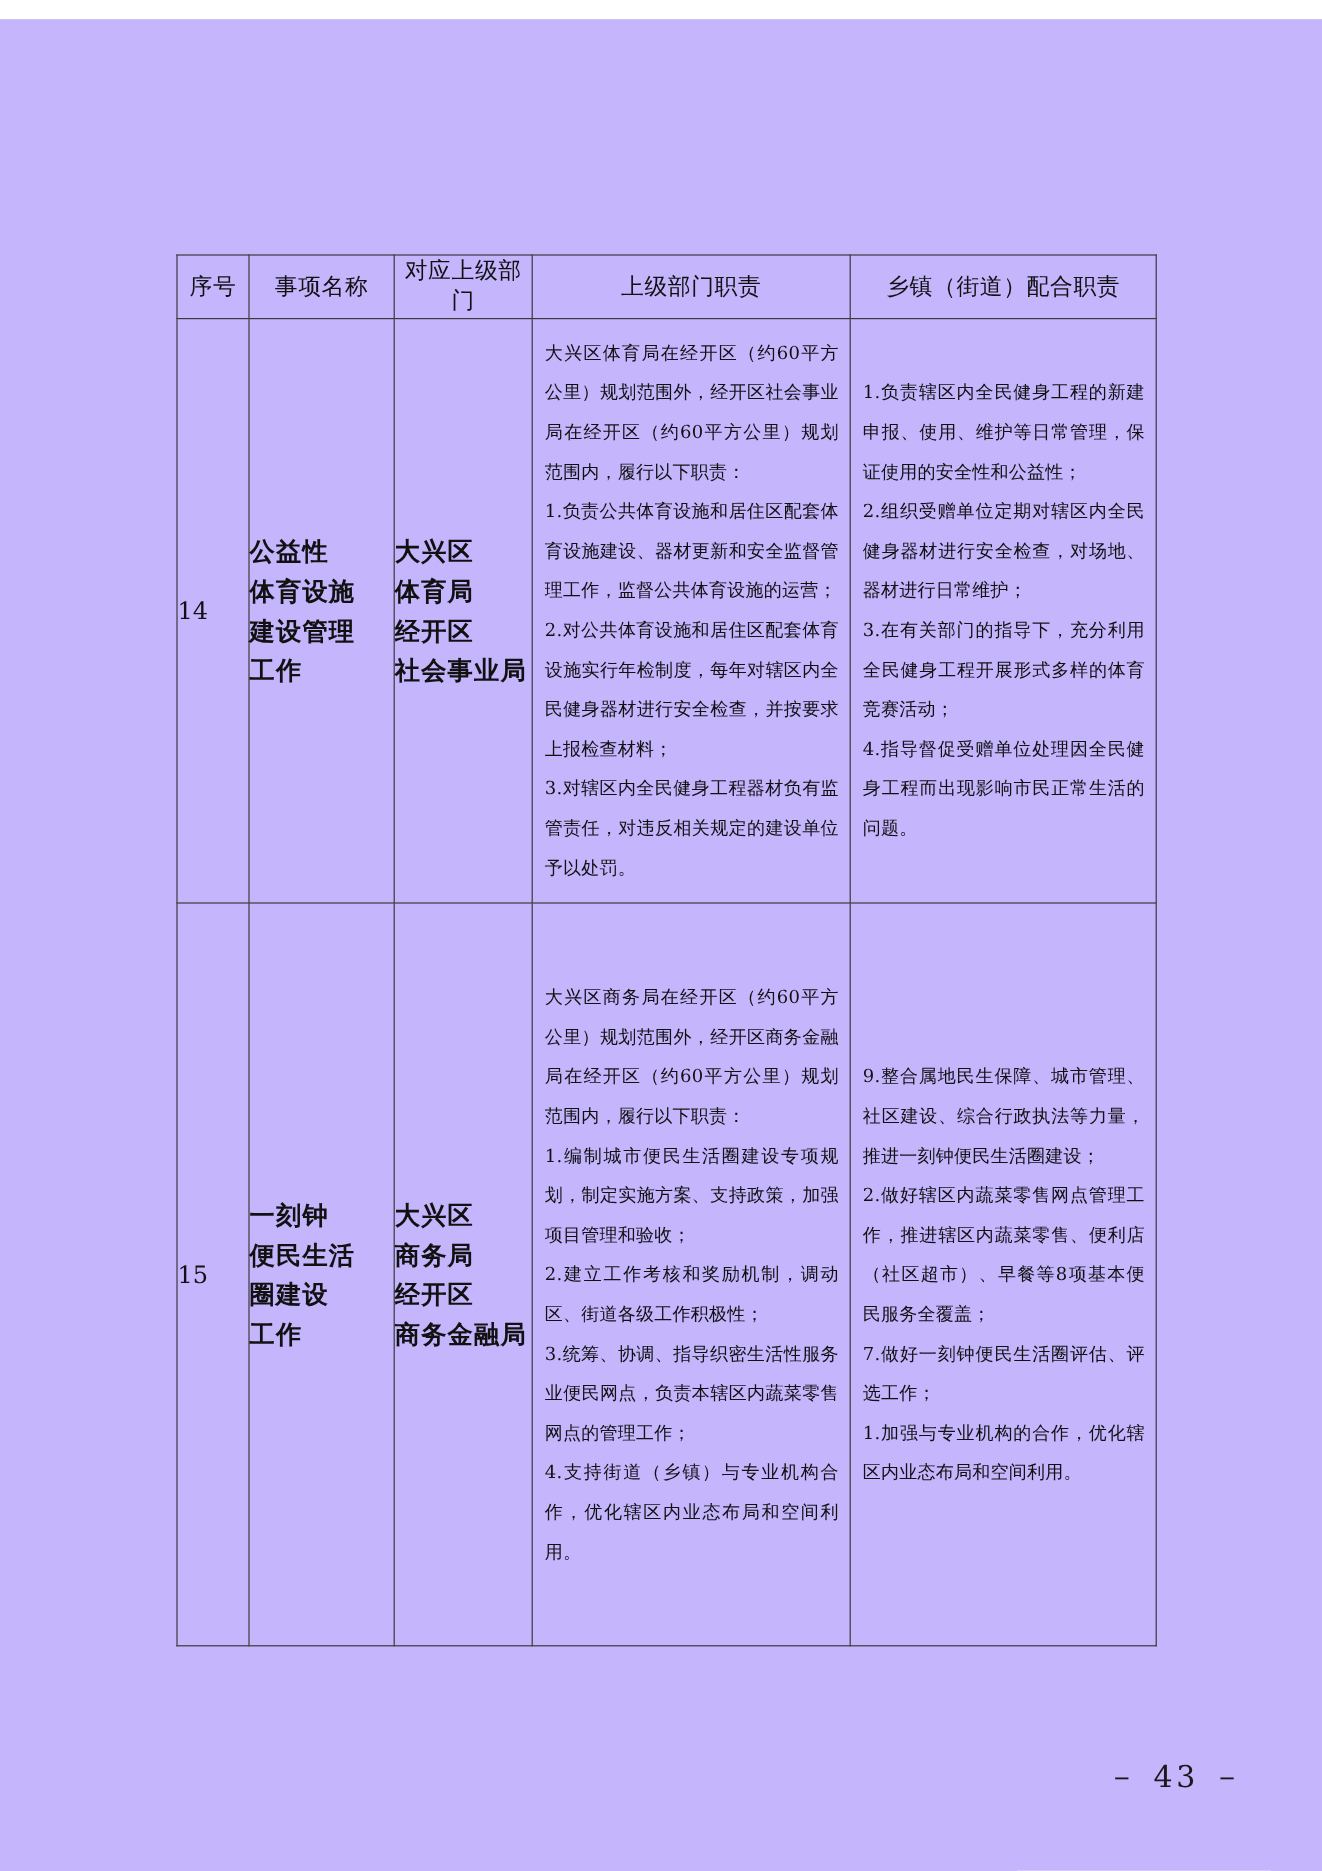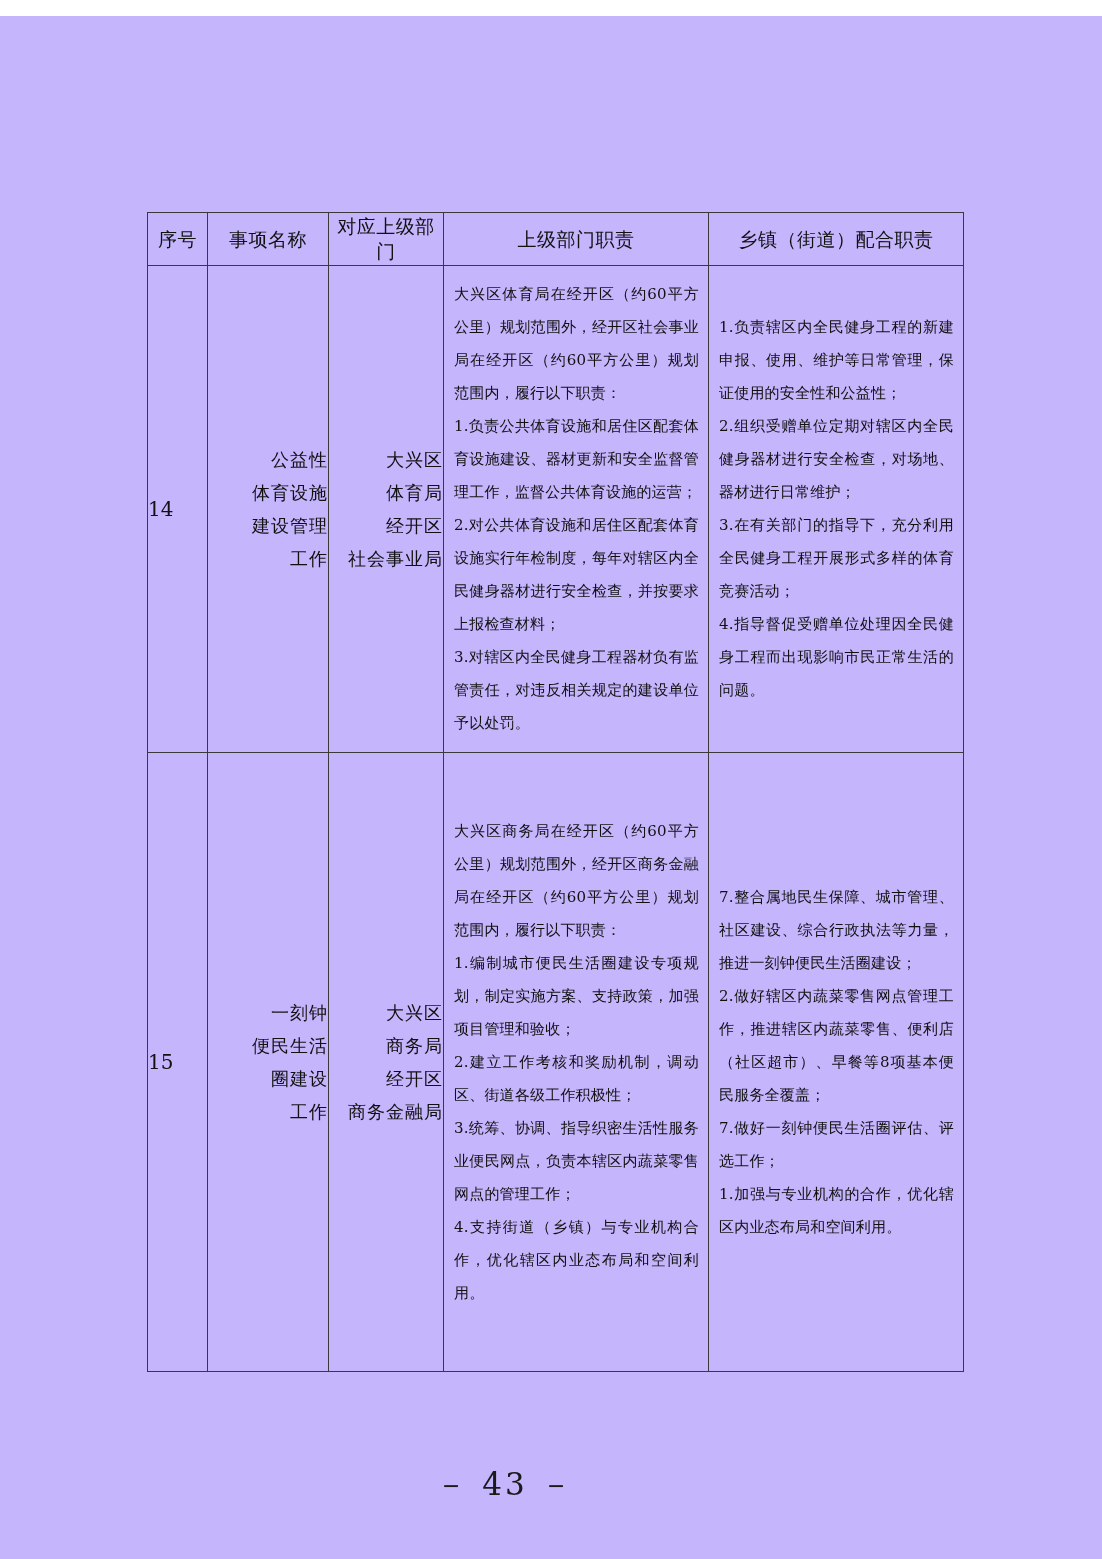--- a/index.html
+++ b/index.html
@@ -57,24 +57,25 @@
     line-height: 25px;
     letter-spacing: 0.5px;
   }
 
   .seq-cell {
     font-size: 20px;
     font-family: "DejaVu Serif", "Liberation Serif", serif;
   }
 
   .center-stack {
-    text-align: right;
-    font-size: 18px;
+    text-align: left;
+    font-size: 21px;
     line-height: 33px;
     letter-spacing: 1px;
+    font-weight: bold;
   }
 
   .body-text {
     font-size: 15px;
     line-height: 33px;
     text-align: justify;
     text-justify: inter-ideograph;
     letter-spacing: 0.2px;
     padding: 6px 9px 6px 10px;
   }
@@ -84,25 +85,26 @@
   }
 
   .row-14 td { height: 486px; }
   .row-15 td { height: 618px; }
 
   .page-number {
     position: absolute;
     left: 0;
     top: 1448px;
     width: 1010px;
-    text-align: center;
-    font-size: 31px;
+    text-align: right;
+    font-size: 25px;
     letter-spacing: 3px;
     font-family: "DejaVu Serif", "Liberation Serif", serif;
     color: #1a1a1a;
+    padding-left: 28px;
   }
 </style>
 </head>
 <body>
 
 <div class="page">
 
   <table class="doc-table">
     <colgroup>
       <col class="col-seq">
@@ -178,21 +180,21 @@
           <div class="body-text">
             <p>大兴区商务局在经开区（约60平方公里）规划范围外，经开区商务金融局在经开区（约60平方公里）规划范围内，履行以下职责：</p>
             <p>1.编制城市便民生活圈建设专项规划，制定实施方案、支持政策，加强项目管理和验收；</p>
             <p>2.建立工作考核和奖励机制，调动区、街道各级工作积极性；</p>
             <p>3.统筹、协调、指导织密生活性服务业便民网点，负责本辖区内蔬菜零售网点的管理工作；</p>
             <p>4.支持街道（乡镇）与专业机构合作，优化辖区内业态布局和空间利用。</p>
           </div>
         </td>
         <td>
           <div class="body-text">
-            <p>7.整合属地民生保障、城市管理、社区建设、综合行政执法等力量，推进一刻钟便民生活圈建设；</p>
+            <p>9.整合属地民生保障、城市管理、社区建设、综合行政执法等力量，推进一刻钟便民生活圈建设；</p>
             <p>2.做好辖区内蔬菜零售网点管理工作，推进辖区内蔬菜零售、便利店（社区超市）、早餐等8项基本便民服务全覆盖；</p>
             <p>7.做好一刻钟便民生活圈评估、评选工作；</p>
             <p>1.加强与专业机构的合作，优化辖区内业态布局和空间利用。</p>
           </div>
         </td>
       </tr>
     </tbody>
   </table>
 
   <div class="page-number">－ 43 －</div>

